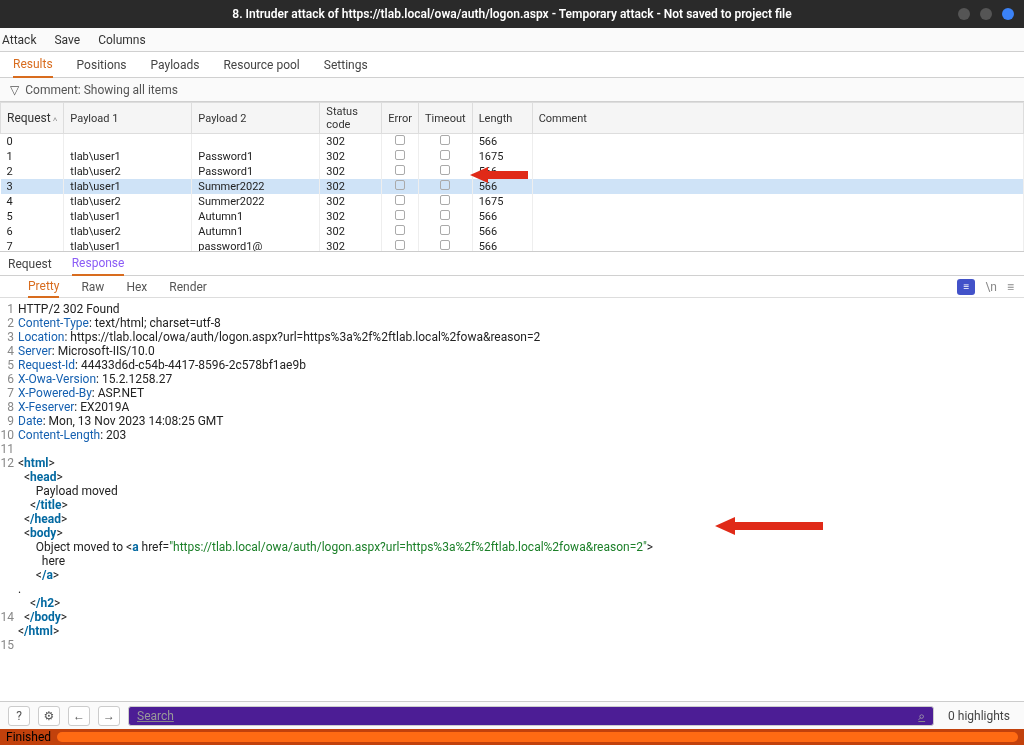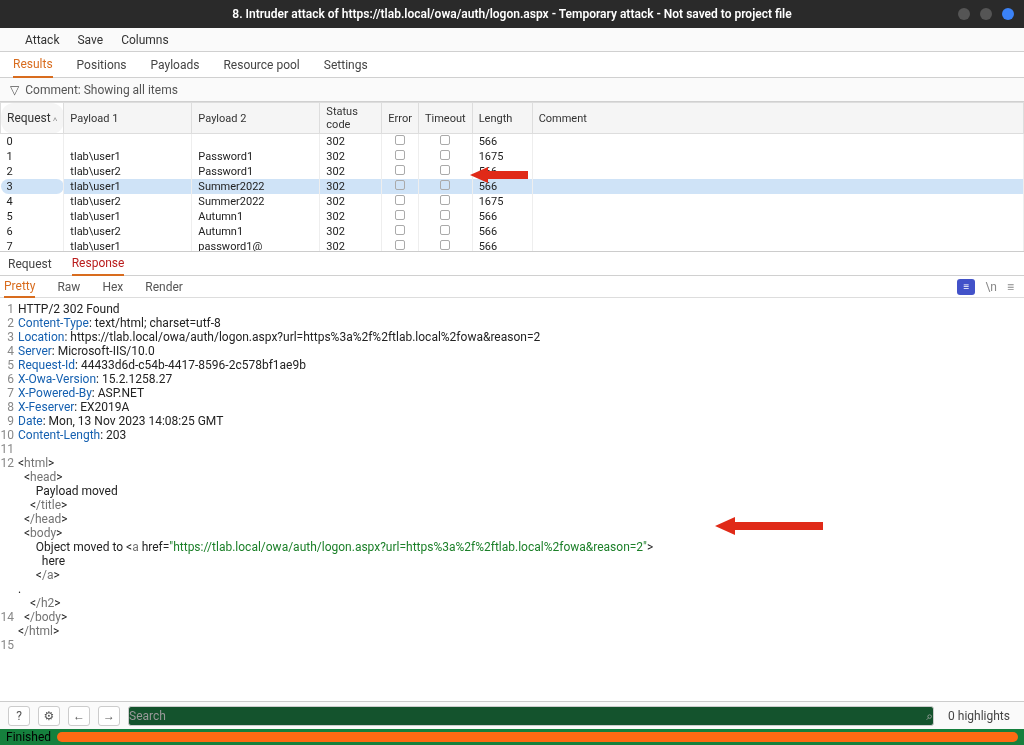--- a/index.html
+++ b/index.html
@@ -1,57 +1,57 @@
 <!DOCTYPE html>
 <html><head>
 <meta charset="utf-8">
 <style>
 * { margin:0; padding:0; box-sizing:border-box; font-family:-apple-system,BlinkMacSystemFont,"Segoe UI",Roboto,sans-serif; font-size:12px; }
 body { background:#f5f5f5; width:1024px; height:745px; overflow:hidden; display:flex; flex-direction:column; }
 .titlebar { background:#2a2a2a; color:#fff; height:28px; display:flex; align-items:center; justify-content:center; position:relative; font-weight:600; font-size:13px; }
 .win-btns { position:absolute; right:10px; display:flex; gap:10px; }
 .win-btn { width:12px; height:12px; border-radius:50%; background:#555; }
 .win-btn.close { background:#3b82f6; }
-.menubar { background:#fafafa; border-bottom:1px solid #d0d0d0; height:24px; display:flex; align-items:center; padding:0 25px; gap:18px; }
+.menubar { background:#fafafa; border-bottom:1px solid #d0d0d0; height:24px; display:flex; align-items:center; padding:0 2px; gap:18px; }
 .menuitem { color:#333; cursor:pointer; }
 .tabsrow { background:#fff; border-bottom:1px solid #d0d0d0; height:26px; display:flex; align-items:center; padding:0 13px; gap:24px; }
 .toptab { color:#444; cursor:pointer; padding:5px 0; }
 .toptab.active { color:#d86c1e; border-bottom:2px solid #d86c1e; margin-bottom:-1px; }
 .filterbar { background:#fafafa; border-bottom:1px solid #d0d0d0; height:24px; display:flex; align-items:center; padding:0 10px; gap:6px; color:#555; }
 .tablewrap { background:#fff; border-bottom:1px solid #ccc; overflow:hidden; height:150px; position:relative; }
 table { width:100%; border-collapse:collapse; }
 th { background:#f5f5f5; border:1px solid #ddd; text-align:left; padding:2px 6px; font-weight:400; color:#333; font-size:11px; }
 td { padding:1px 6px; font-size:11px; color:#222; border-right:1px solid #eee; }
 tr.sel td { background:#cfe3f7; }
 .cb { width:10px; height:10px; border:1px solid #aaa; border-radius:2px; display:inline-block; }
 .arrow-red { position:absolute; pointer-events:none; }
 .arrow-red svg { display:block; }
 .panetabs { background:#fff; border-bottom:1px solid #d0d0d0; height:24px; display:flex; align-items:center; padding:0 8px; gap:20px; }
 .ptab { color:#444; cursor:pointer; padding:4px 0; }
-.ptab.active { color:#b91c1c; border-bottom:2px solid #d86c1e; margin-bottom:-1px; }
-.viewtabs { background:#fff; border-bottom:1px solid #ddd; height:22px; display:flex; align-items:center; padding:0 4px; gap:22px; position:relative;}
+.ptab.active { color:#8b5cf6; border-bottom:2px solid #d86c1e; margin-bottom:-1px; }
+.viewtabs { background:#fff; border-bottom:1px solid #ddd; height:22px; display:flex; align-items:center; padding:0 28px; gap:22px; position:relative;}
 .vtab { color:#555; cursor:pointer; padding:3px 0; }
 .vtab.active { color:#d86c1e; border-bottom:2px solid #d86c1e; margin-bottom:-1px; }
 .vtools { position:absolute; right:10px; display:flex; gap:10px; align-items:center; color:#666;}
 .iconbox { width:18px;height:16px;background:#4252c9;border-radius:3px;display:flex;align-items:center;justify-content:center;color:#fff;font-size:10px;}
 .codepane { flex:1; background:#fff; overflow:auto; font-family:"DejaVu Sans Mono",Menlo,Consolas,monospace; font-size:11px; padding:4px 0; position:relative; }
 .cline { display:flex; }
 .lno { width:18px; text-align:right; color:#888; padding-right:4px; user-select:none; flex-shrink:0;}
 .ct { white-space:pre; color:#222; }
 .hd { color:#1560b0; }
 .hv { color:#222; }
-.tag { color:#737373; }
+.tag { color:#0369a1;font-weight:bold; }
 .str { color:#1b7f28; }
 .bottombar { background:#fafafa; border-top:1px solid #ccc; height:28px; display:flex; align-items:center; padding:0 8px; gap:8px; }
 .ibtn { width:22px; height:20px; border:1px solid #ccc; border-radius:3px; display:flex; align-items:center; justify-content:center; color:#555; cursor:pointer; background:#fff; }
-.search { flex:1; border:1px solid #ccc; border-radius:3px; height:20px; padding:0 0; display:flex; align-items:center; color:#888; background:#14532d; justify-content:space-between;}
+.search { flex:1; border:1px solid #ccc; border-radius:3px; height:20px; padding:0 8px; display:flex; align-items:center; color:#888; background:#4c1d95; justify-content:space-between;text-decoration:underline;}
 .highlights { color:#444; padding:0 6px;}
-.statusbar { height:16px; display:flex; align-items:center; padding:0 6px; gap:6px; font-size:11px; background:#15803d; }
+.statusbar { height:16px; display:flex; align-items:center; padding:0 6px; gap:6px; font-size:11px; background:#c2410c; }
 .progress { flex:1; height:10px; background:#ff6a13; border-radius:5px; }
-.col-req { width:48px;border-radius:13px; }
+.col-req { width:48px; }
 .col-pay { width:128px; }
 .col-status { width:62px; }
 .col-err { width:36px; text-align:center; }
 .col-to { width:44px; text-align:center;}
 .col-len { width:60px; }
 .col-com { }
 .sort-ind { font-size:8px; color:#888; margin-left:2px;}
 </style>
 </head>
 <body>

